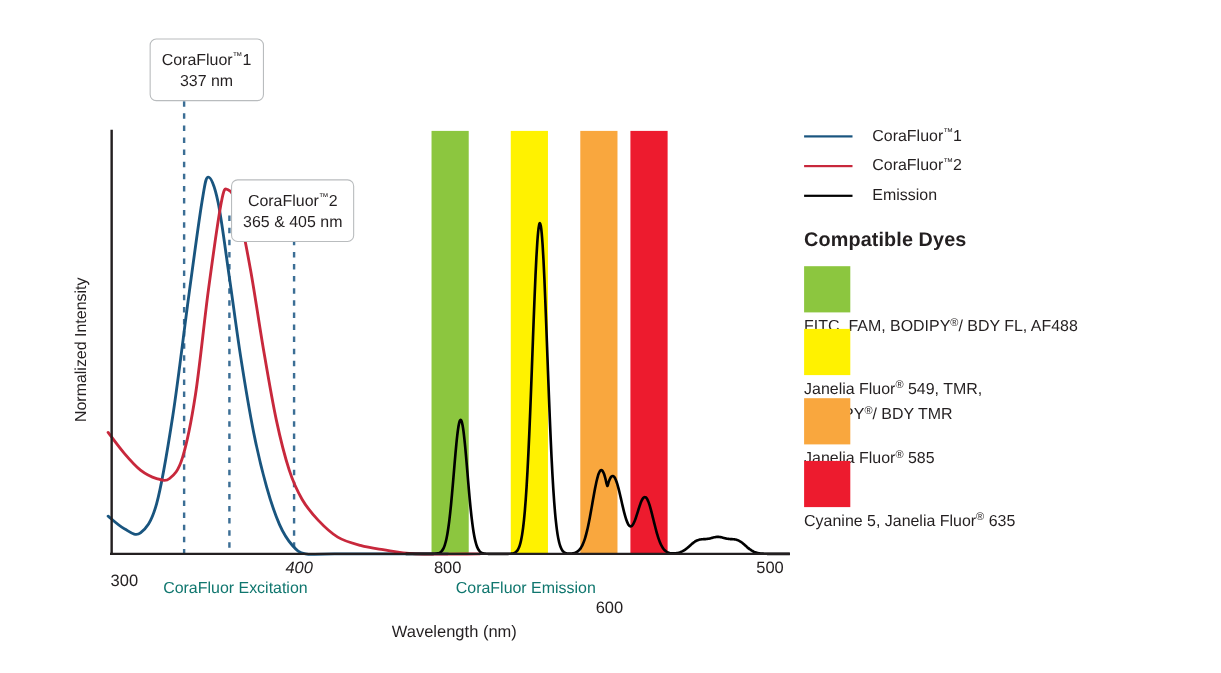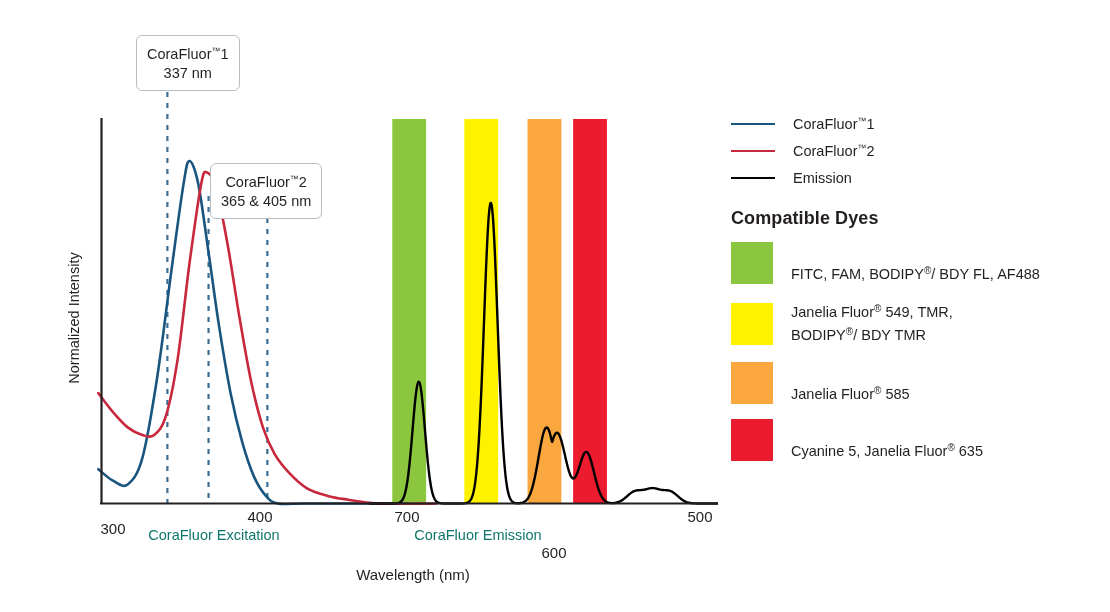--- a/index.html
+++ b/index.html
@@ -120,22 +120,23 @@
     font-weight: bold;
     color: #231f20;
     letter-spacing: 0.1px;
   }
 
   #dye-list {
     margin-top: 13px;
   }
   .dye-row {
     display: flex;
-    align-items: flex-end;
+    align-items: flex-start;
     margin-bottom: 14px;
+    flex-direction: column;
   }
   .dye-swatch {
     width: 42px;
     height: 42px;
     flex: 0 0 auto;
     margin-right: 18px;
   }
   .dye-label {
     font-size: 14.5px;
     line-height: 19px;
@@ -178,22 +179,22 @@
     <span class="l1"><span>CoraFluor</span><span class="tm">™</span><span>1</span></span>
     <span class="l2">337 nm</span>
   </div>
 
   <div class="callout" id="callout-2">
     <span class="l1"><span>CoraFluor</span><span class="tm">™</span><span>2</span></span>
     <span class="l2">365 &amp; 405 nm</span>
   </div>
 
   <div class="tick-label" id="tick-0" style="left:113px; top:520px;">300</div>
-  <div class="tick-label" id="tick-1" style="left:260px; top:508px;">400</div>
-  <div class="tick-label" id="tick-2" style="left:407px; top:508px;">700</div>
+  <div class="tick-label" id="tick-1" style="left:272px; top:508px;font-style:italic;">400</div>
+  <div class="tick-label" id="tick-2" style="left:407px; top:508px;">800</div>
   <div class="tick-label" id="tick-3" style="left:554px; top:508px;margin-top:36px;">600</div>
   <div class="tick-label" id="tick-4" style="left:700px; top:508px;">500</div>
 
   <div class="region-label" style="left:214px; top:527px;">CoraFluor Excitation</div>
   <div class="region-label" style="left:478px; top:527px;">CoraFluor Emission</div>
 
   <div id="x-axis-title">Wavelength (nm)</div>
   <div id="y-axis-title">Normalized Intensity</div>
 
   <div id="legend">

